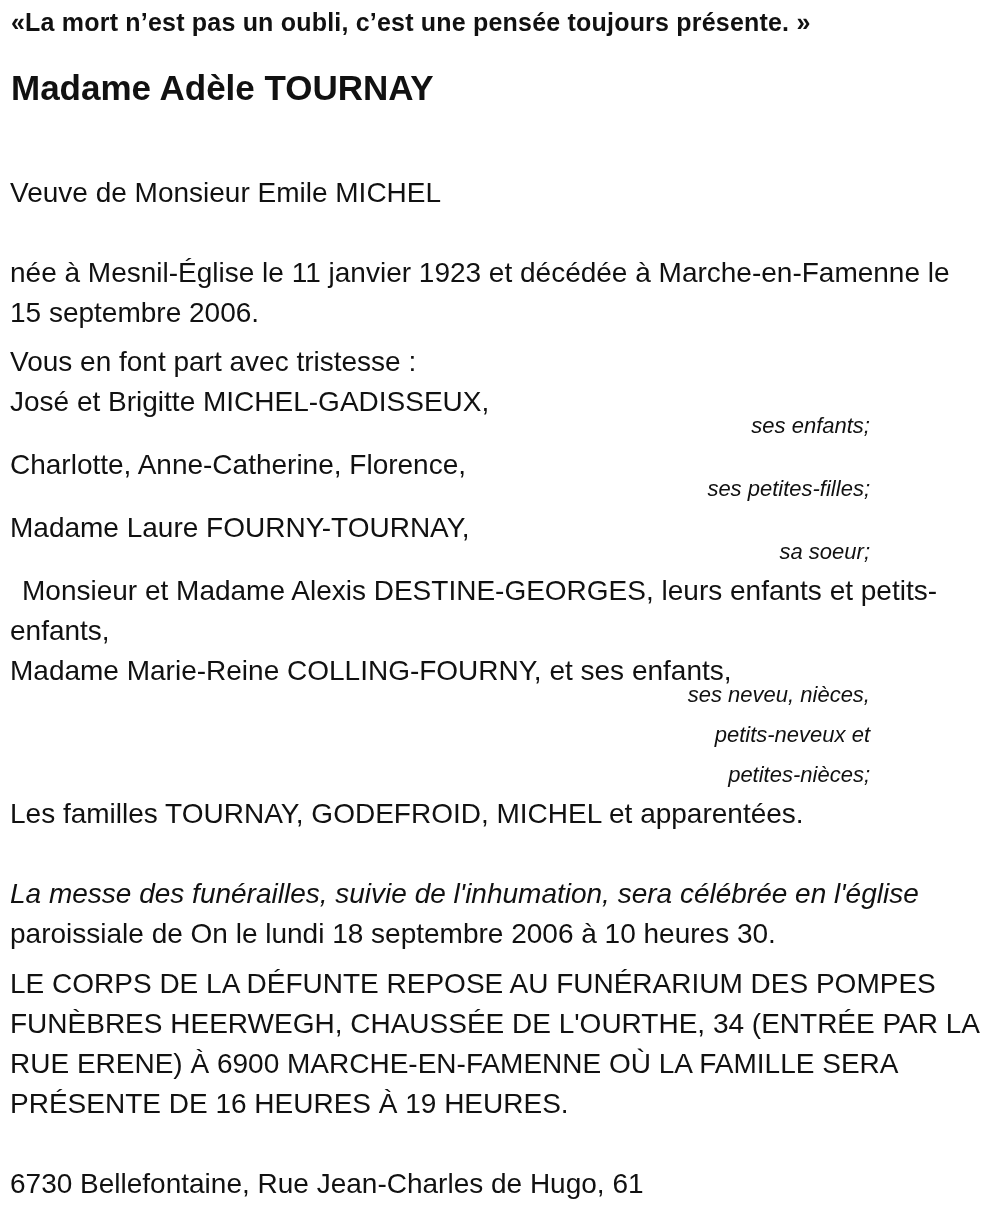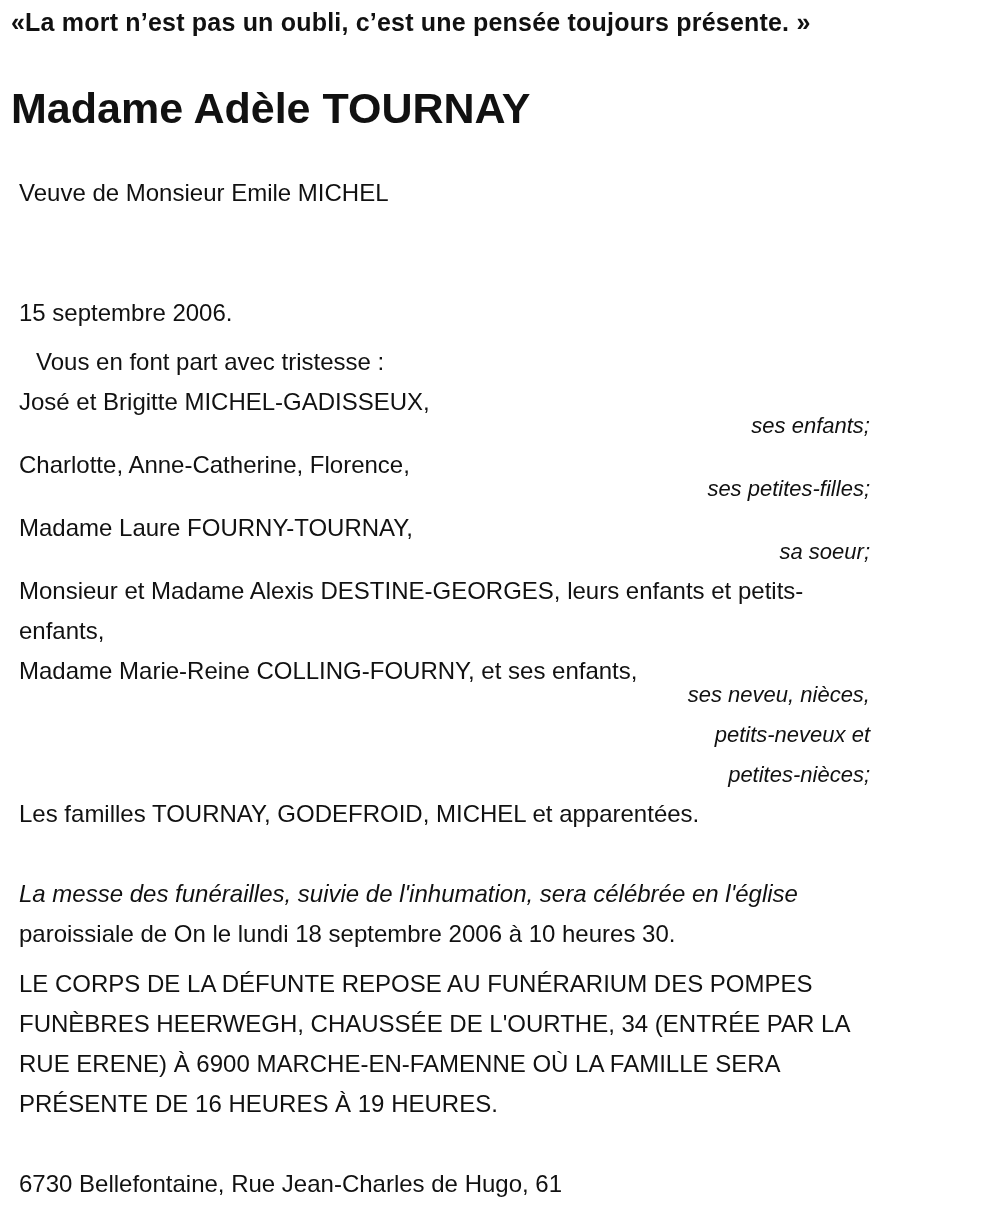--- a/index.html
+++ b/index.html
@@ -26,29 +26,29 @@
       left: 11px;
       top: 8px;
       font-size: 25px;
       font-weight: bold;
       letter-spacing: 0.2px;
       white-space: nowrap;
     }
     .title {
       position: absolute;
       left: 11px;
-      top: 84px;
-      font-size: 43px;
+      top: 68px;
+      font-size: 35px;
       font-weight: bold;
       white-space: nowrap;
     }
     .line {
       position: absolute;
-      left: 19px;
-      font-size: 24px;
+      left: 10px;
+      font-size: 28px;
       line-height: 40px;
       white-space: nowrap;
     }
     .relation {
       position: absolute;
       right: 10px;
       font-size: 22px;
       font-style: italic;
       line-height: 40px;
       text-align: right;
@@ -59,34 +59,35 @@
 <body>
 
 <div class="page">
 
   <div class="quote">«La mort n’est pas un oubli, c’est une pensée toujours présente. »</div>
 
   <h1 class="title" style="margin:0;">Madame Adèle TOURNAY</h1>
 
   <div class="line" style="top:173px;">Veuve de Monsieur Emile MICHEL</div>
 
+  <div class="line" style="top:253px;">née à Mesnil-Église le 11 janvier 1923 et décédée à Marche-en-Famenne le</div>
   <div class="line" style="top:293px;">15 septembre 2006.</div>
 
-  <div class="line" style="top:342px;margin-left:17px;">Vous en font part avec tristesse :</div>
+  <div class="line" style="top:342px;">Vous en font part avec tristesse :</div>
 
   <div class="line" style="top:382px;">José et Brigitte MICHEL-GADISSEUX,</div>
   <div class="relation" style="top:406px;">ses enfants;</div>
 
   <div class="line" style="top:445px;">Charlotte, Anne-Catherine, Florence,</div>
   <div class="relation" style="top:469px;">ses petites-filles;</div>
 
   <div class="line" style="top:508px;">Madame Laure FOURNY-TOURNAY,</div>
   <div class="relation" style="top:532px;">sa soeur;</div>
 
-  <div class="line" style="top:571px;">Monsieur et Madame Alexis DESTINE-GEORGES, leurs enfants et petits-</div>
+  <div class="line" style="top:571px;margin-left:12px;">Monsieur et Madame Alexis DESTINE-GEORGES, leurs enfants et petits-</div>
   <div class="line" style="top:611px;">enfants,</div>
   <div class="line" style="top:651px;">Madame Marie-Reine COLLING-FOURNY, et ses enfants,</div>
   <div class="relation" style="top:675px;">ses neveu, nièces,</div>
   <div class="relation" style="top:715px;">petits-neveux et</div>
   <div class="relation" style="top:755px;text-align:right;">petites-nièces;</div>
 
   <div class="line" style="top:794px;">Les familles TOURNAY, GODEFROID, MICHEL et apparentées.</div>
 
   <div class="line" style="top:874px;font-style:italic;">La messe des funérailles, suivie de l'inhumation, sera célébrée en l'église</div>
   <div class="line" style="top:914px;">paroissiale de On le lundi 18 septembre 2006 à 10 heures 30.</div>

